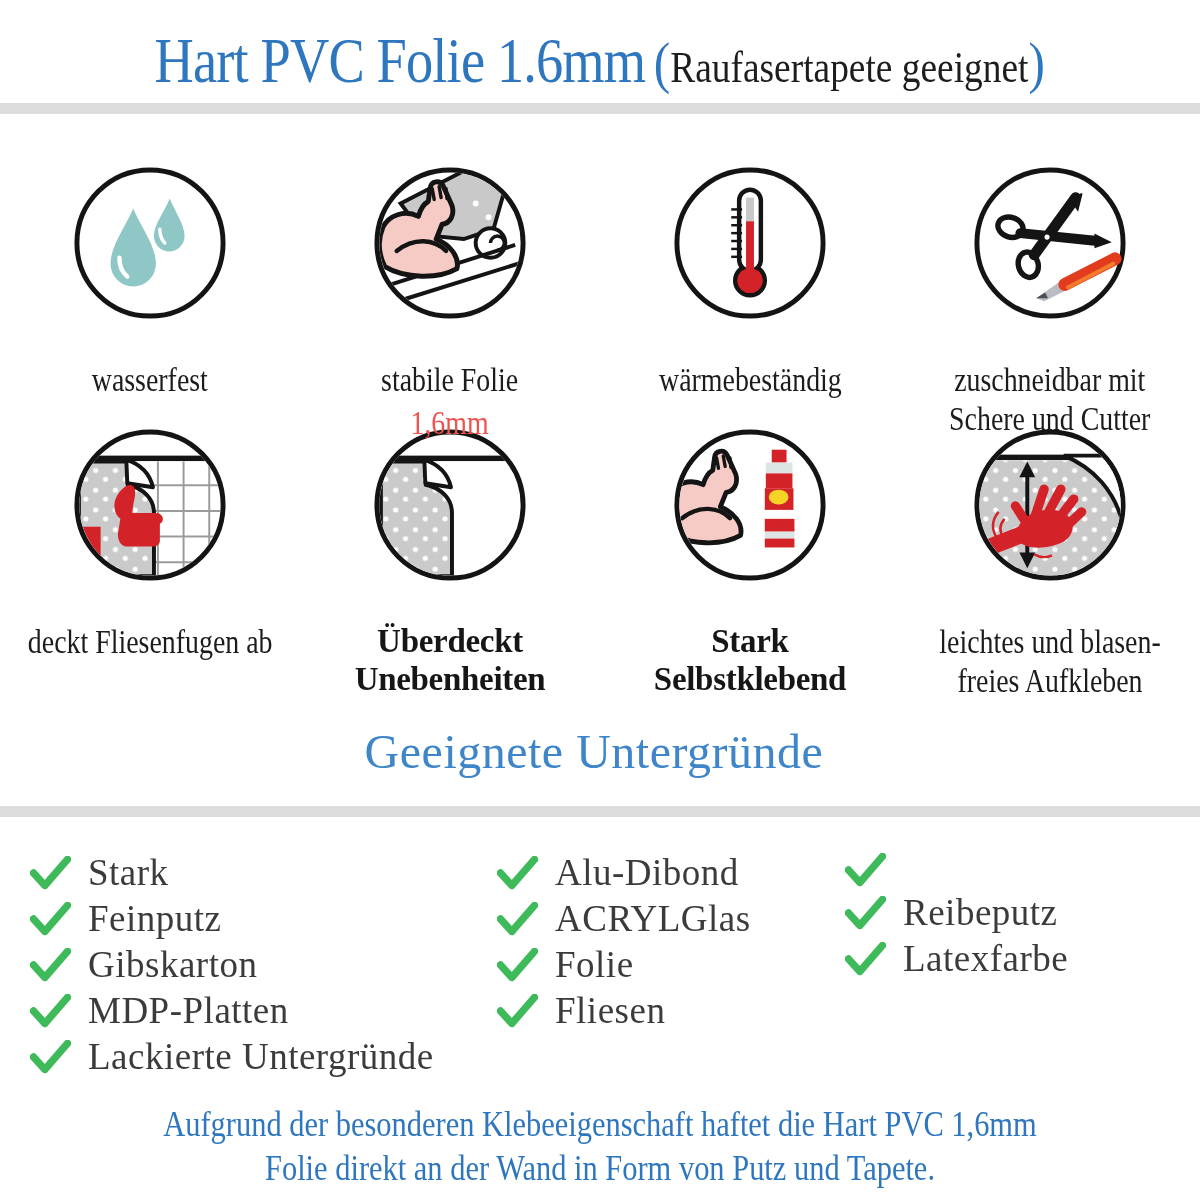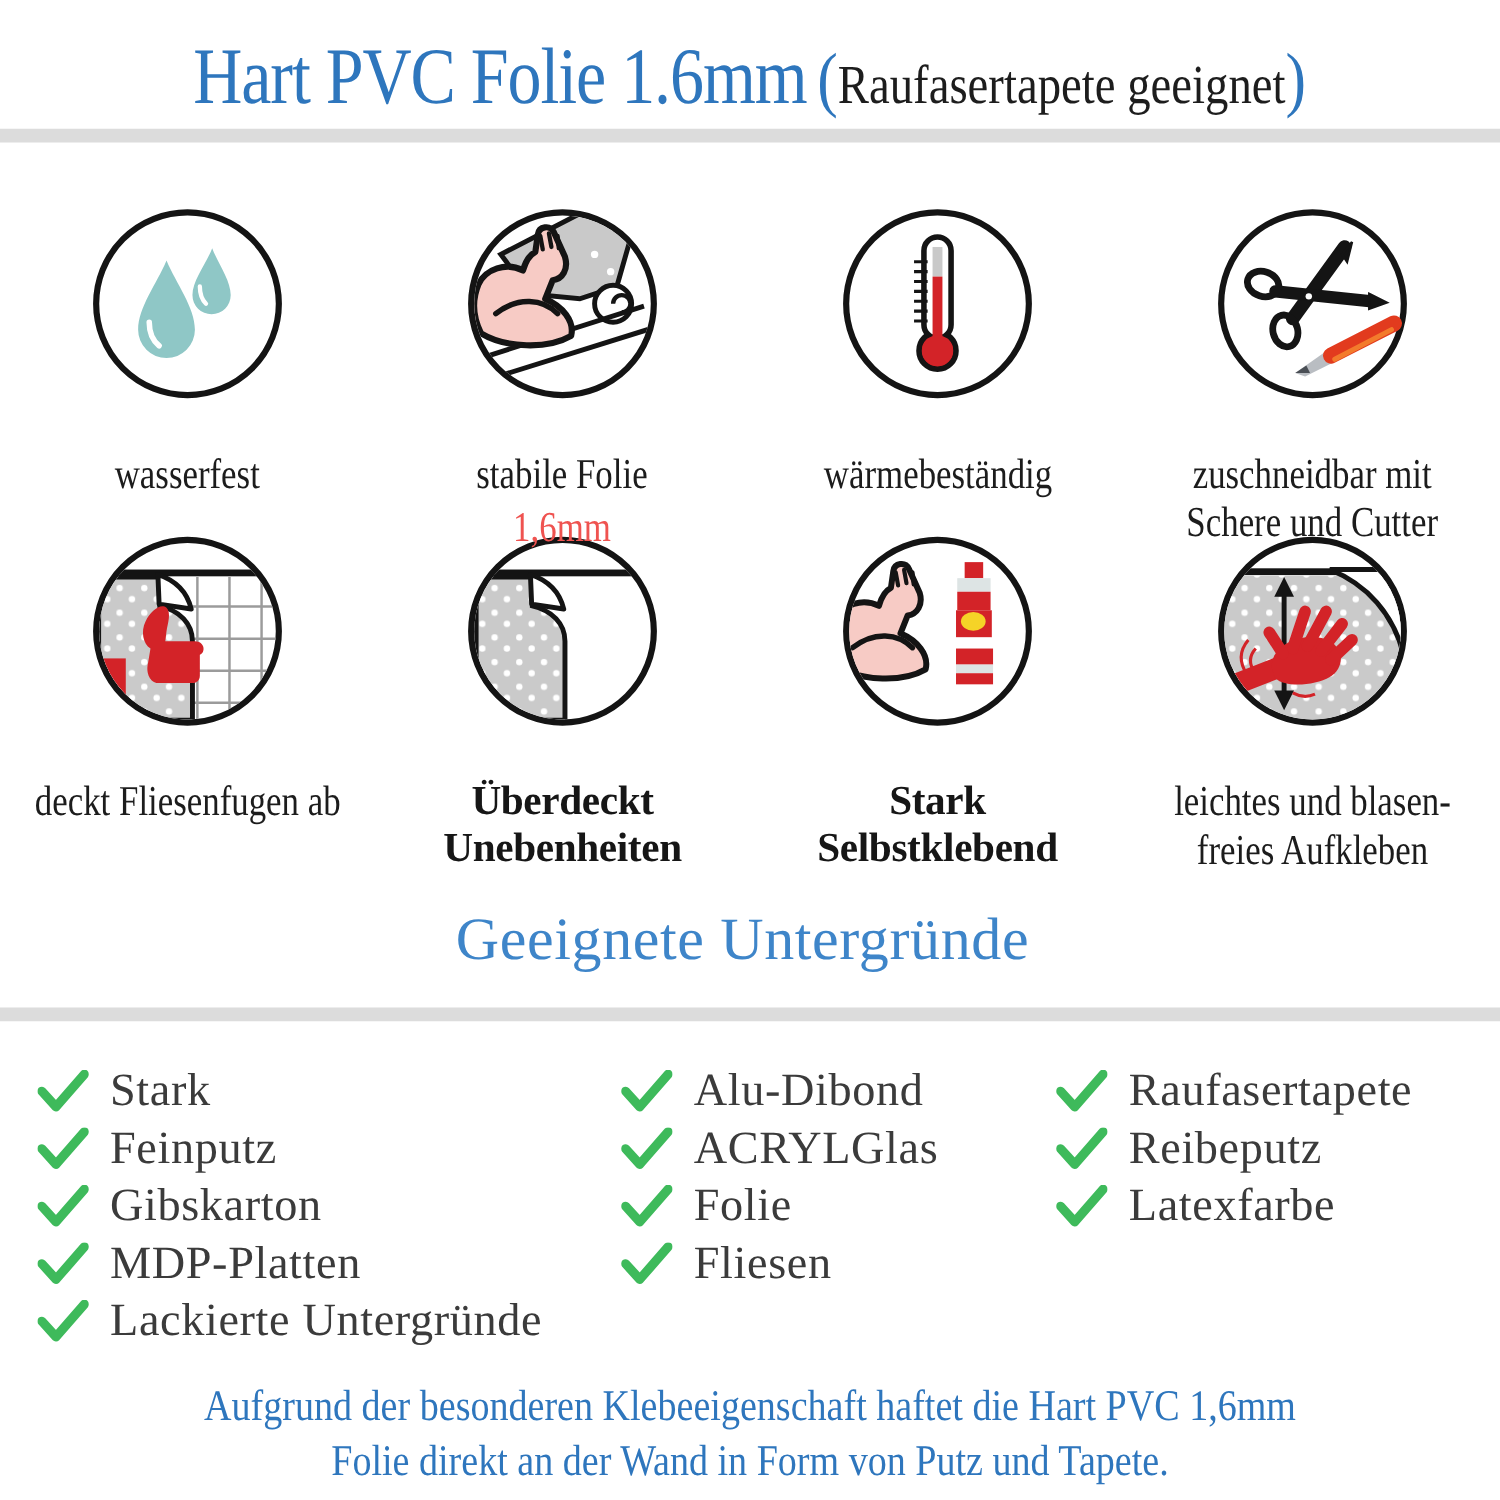--- a/index.html
+++ b/index.html
@@ -363,21 +363,20 @@
           <span>Fliesen</span>
         </div>
     </div>
     <div class="col">
       <div class="item">
           <span class="check">
             <svg viewBox="0 0 36 30">
               <polyline points="3,15 13,26 33,3" fill="none" stroke="#3eba5b" stroke-width="6.5" stroke-linecap="round" stroke-linejoin="round"></polyline>
             </svg>
           </span>
-          <span>Raufasertapete</span>
         </div>
       <div class="item">
           <span class="check">
             <svg viewBox="0 0 36 30">
               <polyline points="3,15 13,26 33,3" fill="none" stroke="#3eba5b" stroke-width="6.5" stroke-linecap="round" stroke-linejoin="round"></polyline>
             </svg>
           </span>
           <span>Reibeputz</span>
         </div>
       <div class="item">

